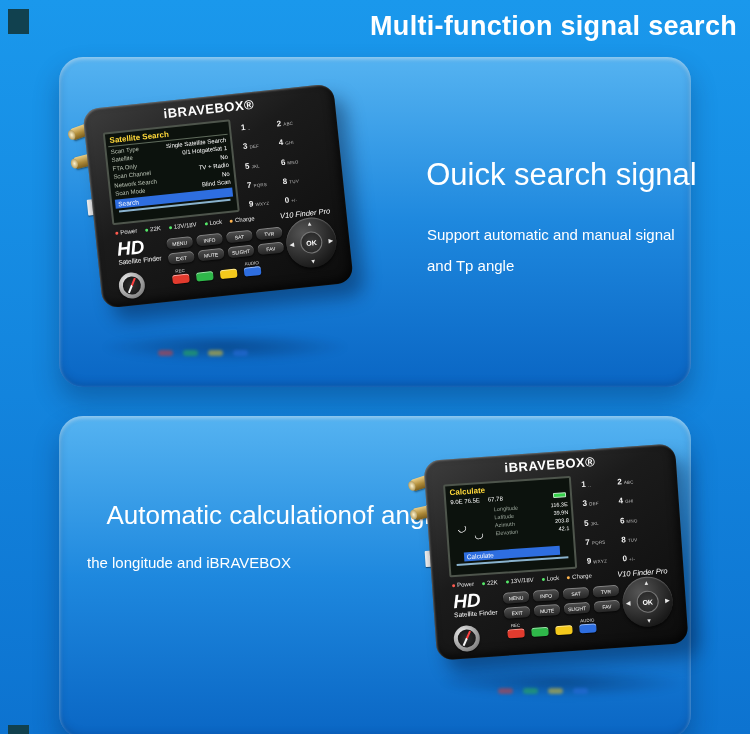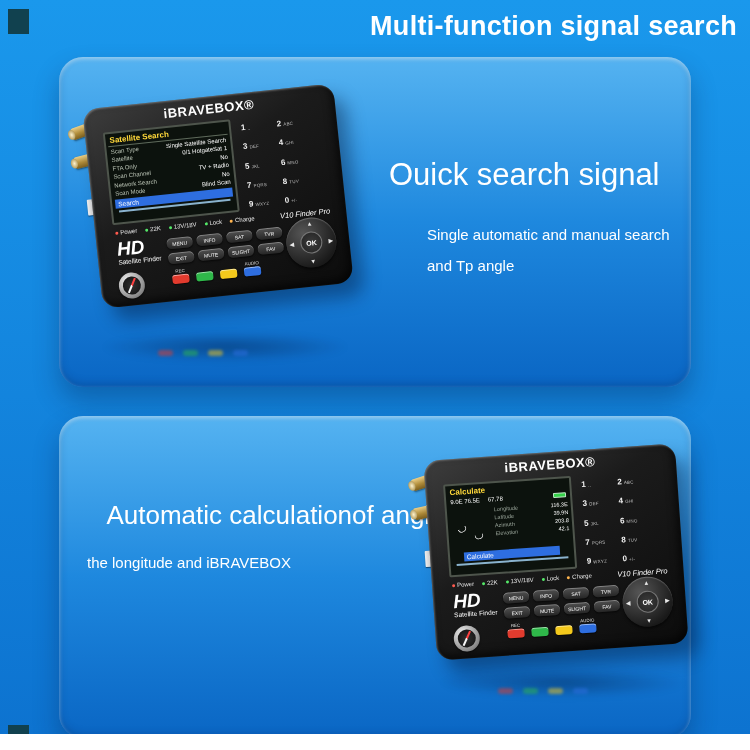--- a/index.html
+++ b/index.html
@@ -13,21 +13,21 @@
   .corner { position:absolute; width:21px; height:25px; background:var(--accent-square,#11414f); }
   .corner.tl { left:8px; top:9px; }
   .corner.bl { left:8px; top:725px; }
 
   .panel { position:absolute; left:59px; width:632px; border-radius:24px;
            background:linear-gradient(180deg,#55b3f1 0%, #1e88de 50%, #0a66c4 100%);
            box-shadow:0 14px 26px rgba(0,25,70,.3), inset 0 2px 4px rgba(255,255,255,.45), inset 0 -3px 8px rgba(0,30,80,.25); }
   .panel.p1 { top:57px; height:330px; }
   .panel.p2 { top:416px; height:322px; }
 
-  .p1 .panel-heading { position:absolute; left:330px; top:100px; width:345px; font-size:31px; color:#fff; }
+  .p1 .panel-heading { position:absolute; left:330px; top:100px; width:345px; text-align:center; font-size:31px; color:#fff; }
   .p1 .panel-desc { position:absolute; left:368px; top:162px; font-size:15px; color:#fff; line-height:31px; }
   .p2 .panel-heading { position:absolute; left:14px; top:84px; width:405px; text-align:center; font-size:26px; color:#fff; }
   .p2 .panel-desc { position:absolute; left:28px; top:128px; font-size:15px; color:#fff; line-height:37px; }
 
   
   .device { position:absolute; width:252px; height:200px; }
   .dev-body { position:absolute; inset:0; border-radius:16px;
               background:linear-gradient(150deg,#3d3d3d,#1b1b1b 40%,#0c0c0c);
               box-shadow:inset 1px 1px 2px rgba(255,255,255,.3), inset -3px -4px 8px rgba(0,0,0,.65), 10px 14px 18px rgba(0,15,45,.4); }
   .brand { position:absolute; top:5px; left:0; right:0; text-align:center; color:#fff; font-size:13px; font-weight:bold; letter-spacing:.5px; }
@@ -121,21 +121,21 @@
 <div id="stage">
 
   <div class="corner tl"></div>
   <div class="corner bl"></div>
 
   <div class="page-title">Multi-function signal search</div>
 
   <div class="panel p1">
     <div class="panel-heading">Ouick search signal</div>
     <div class="panel-desc">
-      <div>Single automatic and manual search</div>
+      <div>Support automatic and manual signal</div>
       <div>and Tp angle</div>
     </div>
   </div>
 
   <div class="device" style="left:92px; top:96px; transform:rotate(-6deg);">
     <div class="conn a"></div>
     <div class="conn b"></div>
     <div class="usb"></div>
     <div class="dev-body">
       <div class="brand">iBRAVEBOX®</div>

